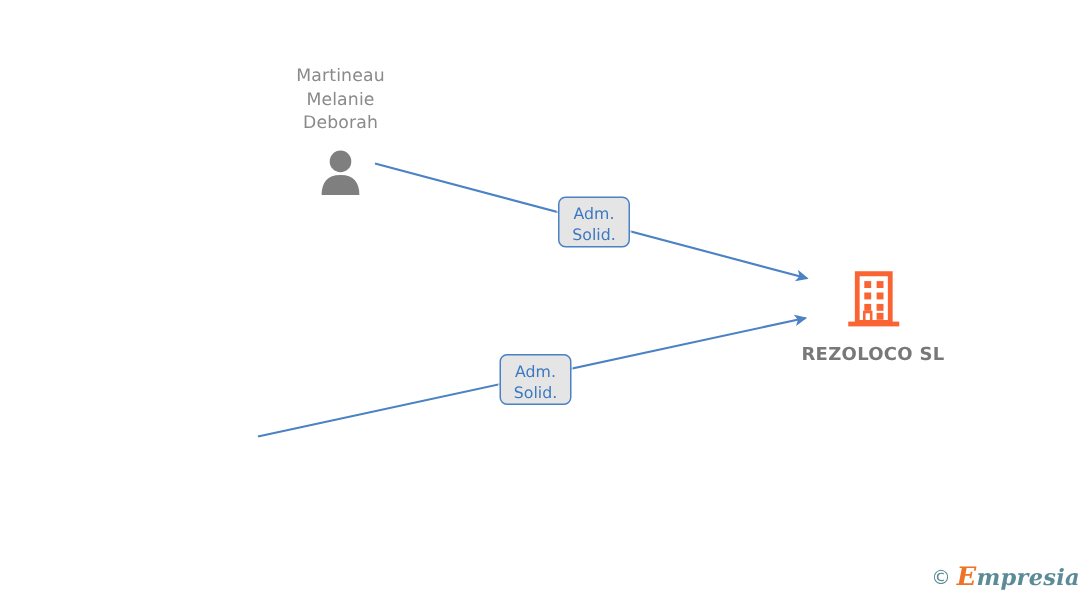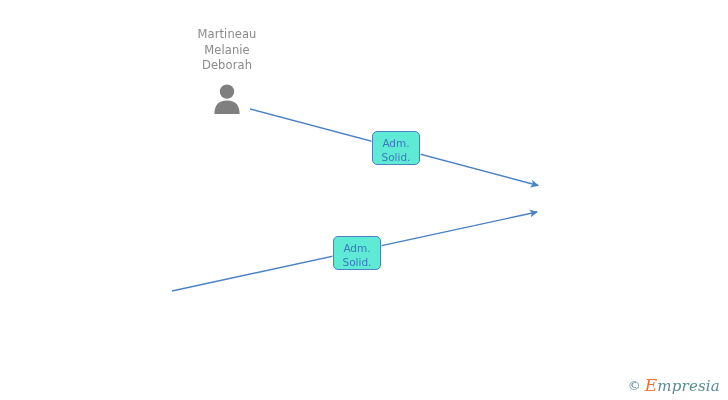--- a/index.html
+++ b/index.html
@@ -23,20 +23,21 @@
     top: 0;
     width: 728px;
     height: 400px;
   }
 
   
   .node {
     position: absolute;
     text-align: center;
     z-index: 3;
+    margin-top: 16px;
   }
   .node-label {
     color: #8a8a8a;
     font-size: 11.5px;
     line-height: 15.5px;
     white-space: pre-line;
     letter-spacing: 0.1px;
   }
   .avatar-wrap {
     display: flex;
@@ -76,21 +77,21 @@
     color: #787878;
     font-size: 12px;
     font-weight: bold;
     letter-spacing: 0.2px;
   }
 
   
   .edge-label {
     position: absolute;
     box-sizing: border-box;
-    background: #5eead4;
+    background: #e5e5e5;
     border: 1px solid #4a82c4;
     border-radius: 5px;
     color: #3c78c0;
     font-size: 10.5px;
     line-height: 14px;
     text-align: center;
     padding: 4px 0 4px 0;
     white-space: pre-line;
     z-index: 4;
     box-shadow: 0 0 0 1px rgba(255,255,255,0.6);
@@ -123,20 +124,21 @@
     font-size: 13px;
     line-height: 1;
   }
   #watermark .wm-brand {
     font-family: "DejaVu Serif", "Liberation Serif", serif;
     font-style: italic;
     font-size: 15px;
     line-height: 1;
     color: #5b8b96;
     letter-spacing: 0.2px;
+    font-weight: bold;
   }
   #watermark .wm-brand .wm-cap {
     color: #ee7326;
     font-size: 17px;
   }
 </style>
 </head>
 <body>
 
 <div id="canvas">
@@ -159,20 +161,42 @@
 Deborah</div>
     <div class="avatar-wrap">
       <svg width="30" height="31" viewBox="0 0 30 31">
         <circle cx="15" cy="8.6" r="7.2" fill="#7f7f7f"></circle>
         <path d="M15 17.6 C6.2 17.6 2.4 22.6 2.4 31 L27.6 31 C27.6 22.6 23.8 17.6 15 17.6 Z" fill="#7f7f7f"></path>
       </svg>
     </div>
   </div>
 
 
+  <div id="company-node">
+    <div class="company-icon-wrap">
+      <svg width="39" height="39" viewBox="0 0 39 39">
+
+        <path d="M8.5 2.5 H30.5 V35 H8.5 Z" fill="none" stroke="#fa6432" stroke-width="3.2"></path>
+
+        <rect x="2.5" y="34.4" width="34" height="3.2" fill="#fa6432"></rect>
+
+        <rect x="13.2" y="7.4" width="4.6" height="4.6" fill="#fa6432"></rect>
+        <rect x="21.4" y="7.4" width="4.6" height="4.6" fill="#fa6432"></rect>
+        <rect x="13.2" y="15.0" width="4.6" height="4.6" fill="#fa6432"></rect>
+        <rect x="21.4" y="15.0" width="4.6" height="4.6" fill="#fa6432"></rect>
+        <rect x="13.2" y="22.6" width="4.6" height="4.6" fill="#fa6432"></rect>
+        <rect x="21.4" y="22.6" width="4.6" height="4.6" fill="#fa6432"></rect>
+
+        <rect x="21.4" y="28.6" width="4.6" height="4.6" fill="#fa6432"></rect>
+
+        <path d="M13.2 34.4 V28.0 H17.8 V34.4" fill="none" stroke="#fa6432" stroke-width="1.7"></path>
+      </svg>
+    </div>
+    <div id="company-label">REZOLOCO SL</div>
+  </div>
 
   <div class="edge-label" id="edge-label-1">Adm.
 Solid.</div>
 
   <div class="edge-label" id="edge-label-2">Adm.
 Solid.</div>
 
   <div id="watermark">
     <span class="wm-copy">©</span>
     <span class="wm-brand"><span class="wm-cap">E</span><span>mpresia</span></span>

